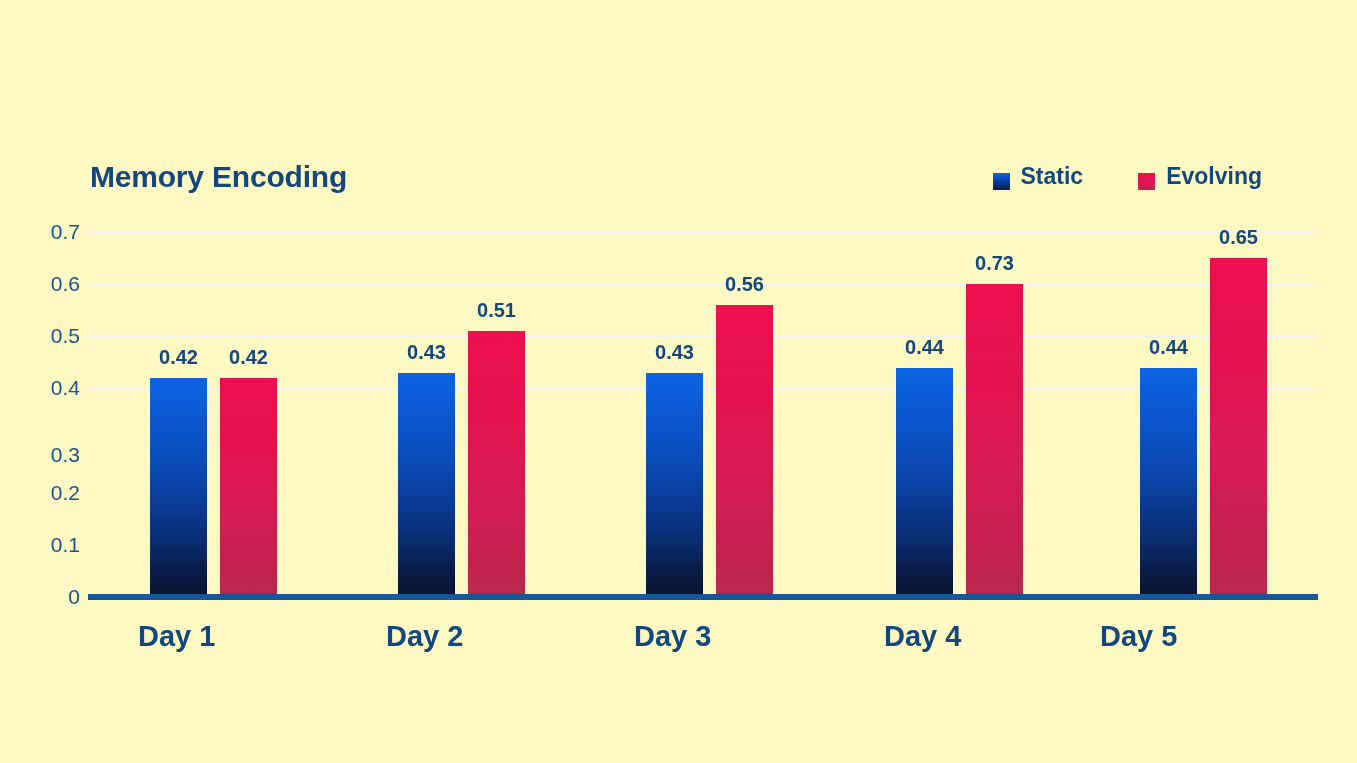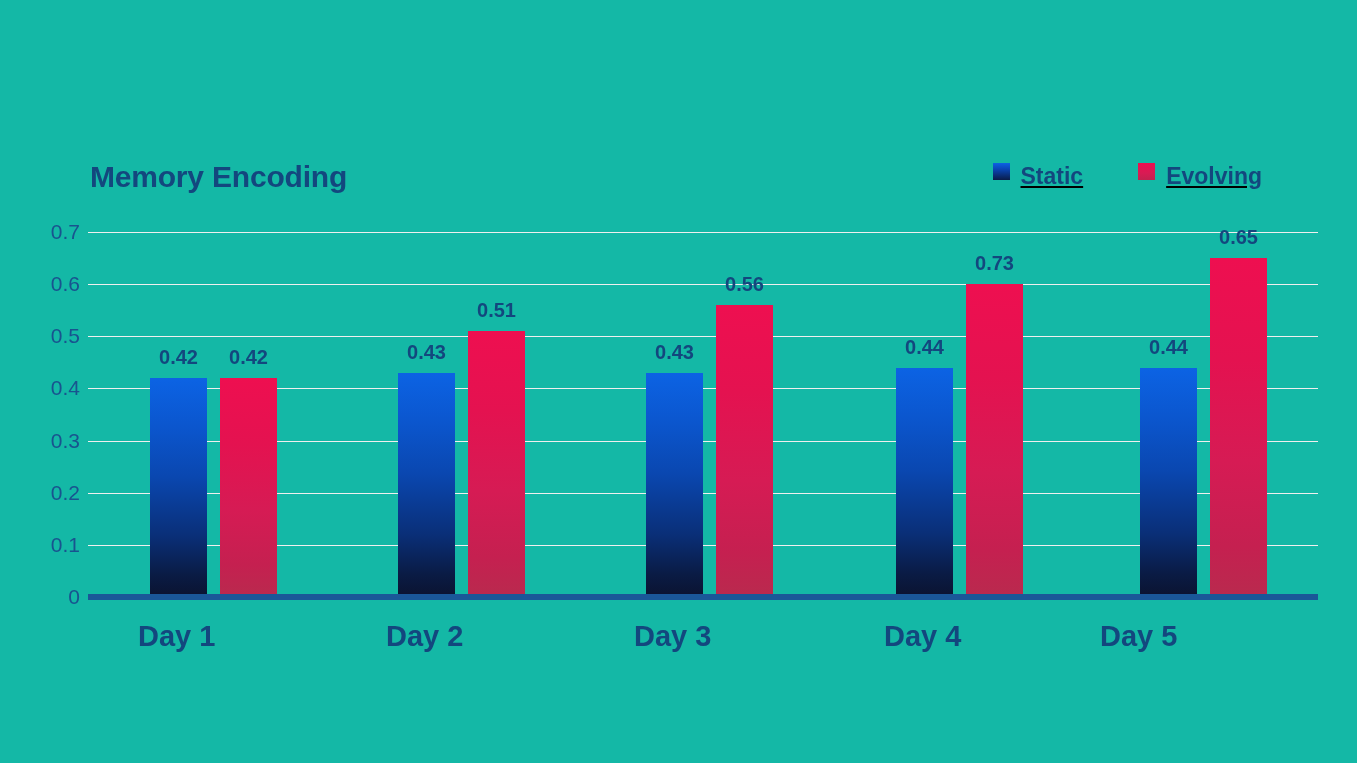--- a/index.html
+++ b/index.html
@@ -9,21 +9,21 @@
     height: 763px;
     background: #ffffff;
     font-family: "Liberation Sans", sans-serif;
     overflow: hidden;
   }
 
   #chart-root {
     position: relative;
     width: 1357px;
     height: 763px;
-    background: #14b8a6;
+    background: #fef9c3;
   }
 
   
   #chart-title {
     position: absolute;
     left: 90px;
     top: 160px;
     font-size: 30px;
     font-weight: bold;
     color: #13477E;
@@ -35,23 +35,22 @@
   #legend {
     position: absolute;
     right: 95px;
     top: 163px;
     display: flex;
     align-items: center;
     gap: 55px;
   }
   .legend-item {
     display: flex;
-    align-items: flex-start;
+    align-items: flex-end;
     gap: 11px;
-    text-decoration: underline;
   }
   .legend-swatch {
     width: 17px;
     height: 17px;
     display: block;
     flex: 0 0 auto;
   }
   .legend-swatch.static-sw {
     background: linear-gradient(to bottom, #0C63E4 0%, #0A47B8 35%, #0A1C48 100%);
   }
@@ -181,21 +180,21 @@
       <span class="legend-swatch evolving-sw"></span>
       <span class="legend-label">Evolving</span>
     </div>
   </div>
 
   <div id="y-axis">
     <div class="y-tick" style="top:232px">0.7</div>
     <div class="y-tick" style="top:284px">0.6</div>
     <div class="y-tick" style="top:336px">0.5</div>
     <div class="y-tick" style="top:388px">0.4</div>
-    <div class="y-tick" style="top:441px">0.3</div>
+    <div class="y-tick" style="top:455px">0.3</div>
     <div class="y-tick" style="top:493px">0.2</div>
     <div class="y-tick" style="top:545px">0.1</div>
     <div class="y-tick" style="top:597px">0</div>
   </div>
 
   <div id="plot">
     <div class="gridline" style="top:0px"></div>
     <div class="gridline" style="top:52px"></div>
     <div class="gridline" style="top:104px"></div>
     <div class="gridline" style="top:156px"></div>

